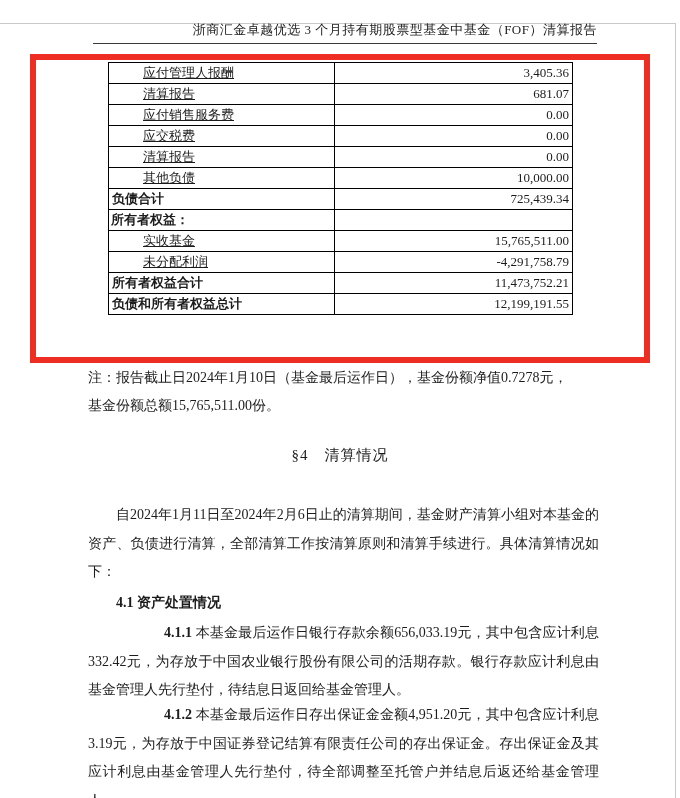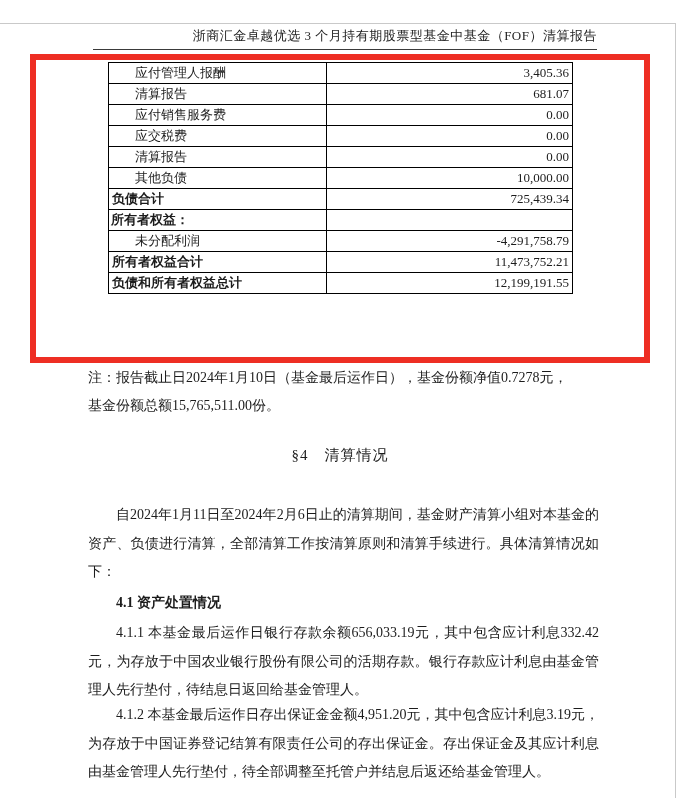--- a/index.html
+++ b/index.html
@@ -8,21 +8,21 @@
     background:#ffffff;
     font-family:"Liberation Serif","DejaVu Serif",serif;
     color:#1c1c1c;
   }
   
   .edge-top{position:absolute;left:0;top:23px;width:676px;height:1px;background:#c9c9c9;}
   .edge-right{position:absolute;left:675px;top:23px;width:1px;height:775px;background:#c9c9c9;}
 
   
   .doc-header{
-    position:absolute;left:93px;top:27px;width:504px;
+    position:absolute;left:93px;top:21px;width:504px;
     text-align:right;font-size:13px;letter-spacing:.5px;
     padding-bottom:4px;border-bottom:1px solid #3a3a3a;
     white-space:nowrap;
   }
 
   
   .annotation-box{
     position:absolute;left:30px;top:54px;width:620px;height:309px;
     border:6px solid #ee2e23;box-sizing:border-box;
     pointer-events:none;
@@ -33,21 +33,21 @@
     position:absolute;left:108px;top:62px;width:465px;
     border-collapse:collapse;table-layout:fixed;
     font-size:13px;
   }
   table.balance td{
     border:1px solid #000;height:20px;padding:0 3px;
     overflow:hidden;white-space:nowrap;
   }
   table.balance td.lbl{width:188px;}
   table.balance td.val{text-align:right;}
-  td.lbl.item{padding-left:26px;}
+  td.lbl.item{padding-left:34px;text-decoration:underline;}
   td.lbl.subtotal{font-weight:bold;}
   td.lbl.section{padding-left:2px;font-weight:bold;}
 
   
   .note{
     position:absolute;left:88px;top:364px;width:512px;
     font-size:14px;line-height:28px;text-align:justify;
   }
 
   
@@ -59,21 +59,21 @@
 
   
   .body-block{
     position:absolute;left:88px;width:511px;
     font-size:14px;line-height:28.5px;text-align:justify;
   }
   .p-intro{top:501px;text-indent:2em;}
   .h-41{top:592px;text-indent:2em;font-weight:bold;font-size:14px;line-height:22px;}
   .p-411{top:619px;text-indent:2em;}
   .p-412{top:701px;text-indent:2em;}
-  .para-num{font-weight:normal;}
+  .para-num{font-weight:bold;margin-left:48px;}
 </style>
 </head>
 <body>
 
 <div class="edge-top"></div>
 <div class="edge-right"></div>
 
 <div class="doc-header">浙商汇金卓越优选 3 个月持有期股票型基金中基金（FOF）清算报告</div>
 
 <div class="annotation-box"></div>
@@ -106,20 +106,24 @@
       </tr>
       <tr>
         <td class="lbl subtotal">负债合计</td>
         <td class="val">725,439.34</td>
       </tr>
       <tr>
         <td class="lbl section">所有者权益：</td>
         <td class="val"></td>
       </tr>
       <tr>
+        <td class="lbl item">实收基金</td>
+        <td class="val">15,765,511.00</td>
+      </tr>
+      <tr>
         <td class="lbl item">未分配利润</td>
         <td class="val">-4,291,758.79</td>
       </tr>
       <tr>
         <td class="lbl subtotal">所有者权益合计</td>
         <td class="val">11,473,752.21</td>
       </tr>
       <tr>
         <td class="lbl subtotal">负债和所有者权益总计</td>
         <td class="val">12,199,191.55</td>

